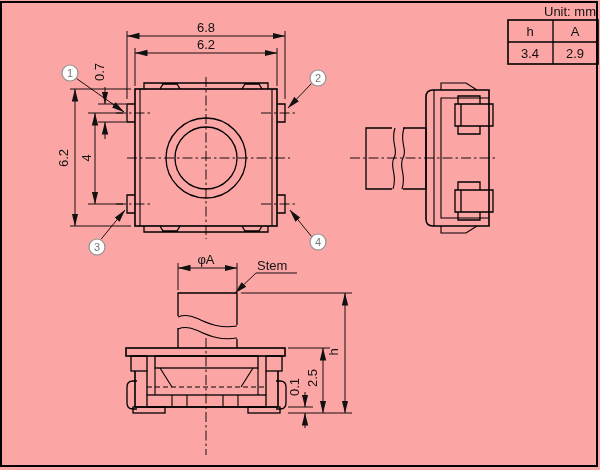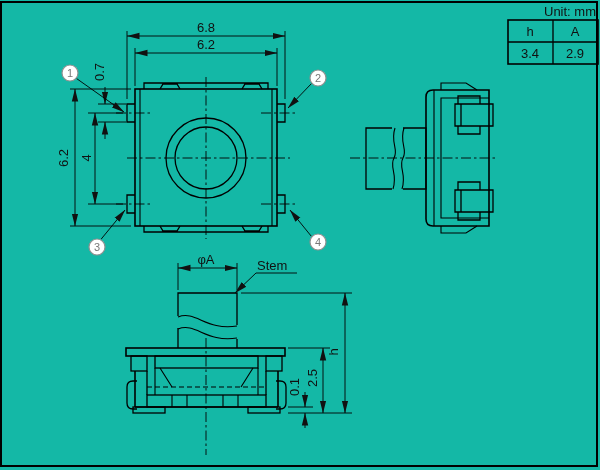--- a/index.html
+++ b/index.html
@@ -1,16 +1,16 @@
 <!DOCTYPE html>
 <html><head>
 <meta charset="utf-8">
 <style>
   html,body{margin:0;padding:0;background:#fff;}
-  .page{position:relative;width:600px;height:470px;background:#14b8a6;overflow:hidden;
+  .page{position:relative;width:600px;height:470px;background:#fca5a5;overflow:hidden;
         font-family:"Liberation Sans",sans-serif;}
   svg{display:block;}
   .o16{stroke:#000;stroke-width:1.6;fill:none;}
   .o13{stroke:#000;stroke-width:1.3;fill:none;}
   .o11{stroke:#000;stroke-width:1.1;fill:none;}
   .dim{stroke:#000;stroke-width:0.9;fill:none;}
   .cl{stroke:#000;stroke-width:0.9;fill:none;stroke-dasharray:10 3 2.5 3;}
   .hid{stroke:#000;stroke-width:1;fill:none;stroke-dasharray:5 3;}
   .dtxt{font-family:"Liberation Sans",sans-serif;font-size:13px;fill:#111;}
   .ttxt{font-family:"Liberation Sans",sans-serif;font-size:13px;fill:#111;}

